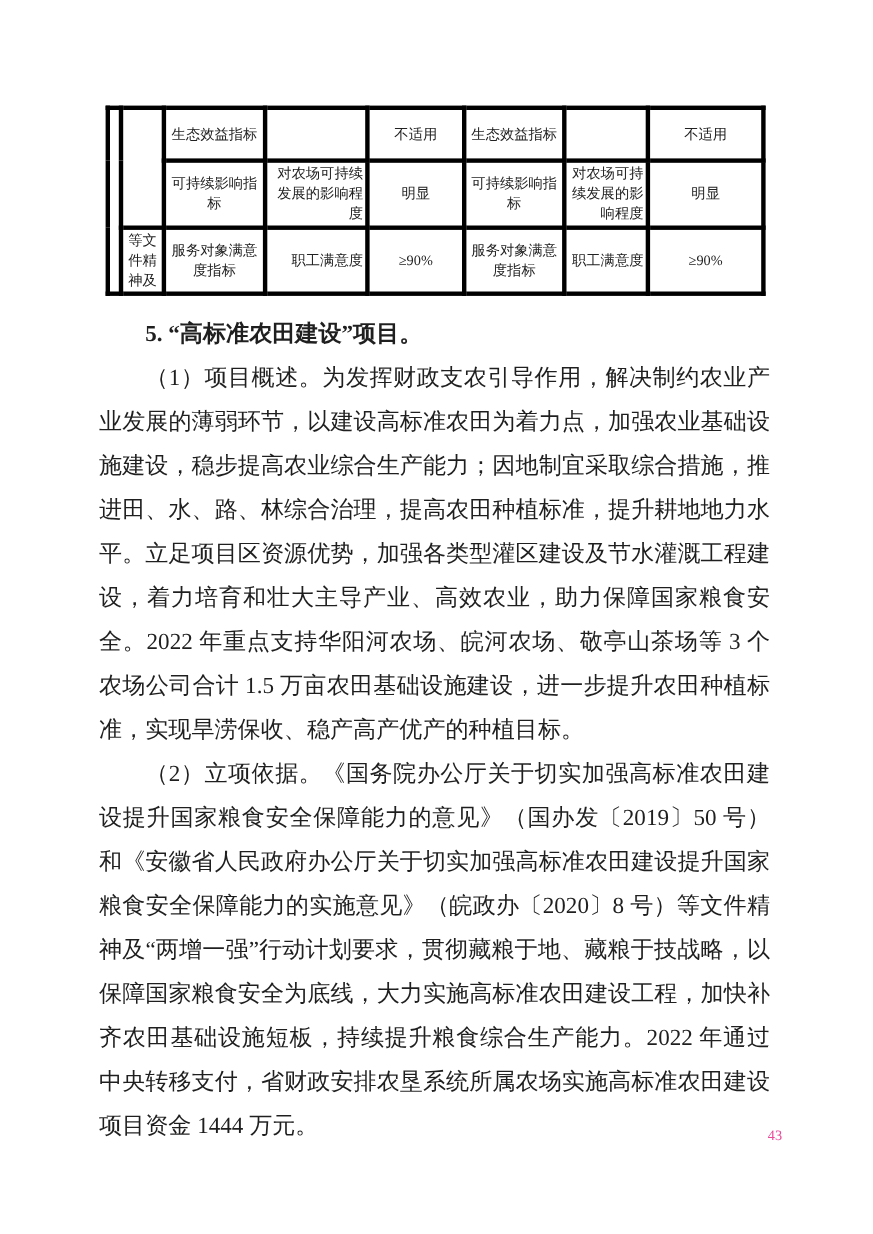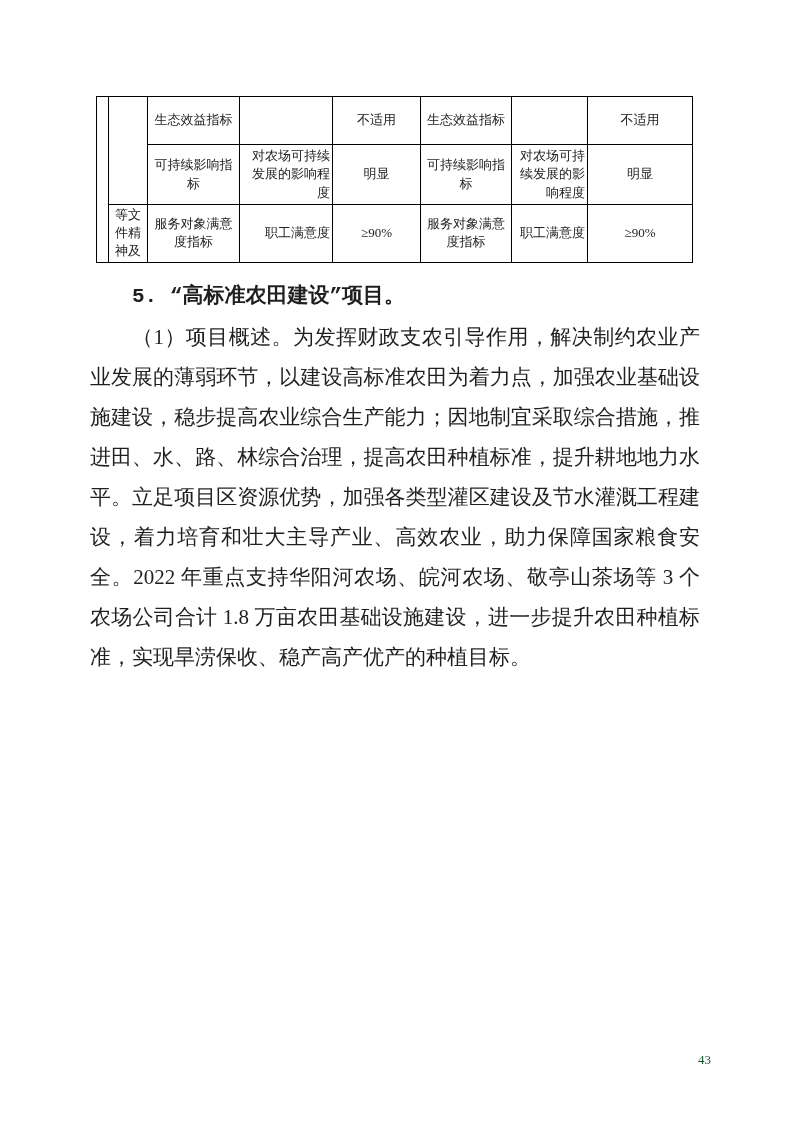--- a/index.html
+++ b/index.html
@@ -14,57 +14,56 @@
   }
   
   table.doc-table{
     border-collapse:collapse;
     table-layout:fixed;
     margin:96px 0 0 96px;
     font-size:13px;
     color:#222;
   }
   table.doc-table td{
-    border:1px solid #000000;
+    border:4px solid #000000;
     text-align:center;
     vertical-align:middle;
     padding:1px 2px;
     line-height:1.4;
     overflow:hidden;
   }
   table.doc-table td.left{text-align:right;}
   tr.r1{height:48px;}
   tr.r2{height:60px;}
   tr.r3{height:57px;}
   
   .content{
     margin:14px 94px 0 90px;
   }
   .heading{
     font-size:21px;
     font-weight:bold;
     line-height:40px;
     text-indent:2em;
     margin:0;
-    font-family:Liberation Mono, monospace;
   }
   .para{
     font-size:21px;
     line-height:40px;
     text-align:justify;
     text-justify:inter-ideograph;
     text-indent:2em;
     margin:0;
   }
   .page-number{
     position:absolute;
     left:698px;
-    top:1052px;
+    top:1024px;
     font-size:13px;
-    color:#14532d;
+    color:#ec4899;
   }
 </style>
 </head>
 <body>
 
 <div class="page">
 
   <table class="doc-table">
     <colgroup>
       <col style="width:12px">
@@ -102,18 +101,19 @@
       <td>≥90%</td>
       <td>服务对象满意度指标</td>
       <td class="left">职工满意度</td>
       <td>≥90%</td>
     </tr>
   </tbody>
     </table>
 
   <div class="content">
     <h3 class="heading">5. “高标准农田建设”项目。</h3>
-    <p class="para">（1）项目概述。为发挥财政支农引导作用，解决制约农业产业发展的薄弱环节，以建设高标准农田为着力点，加强农业基础设施建设，稳步提高农业综合生产能力；因地制宜采取综合措施，推进田、水、路、林综合治理，提高农田种植标准，提升耕地地力水平。立足项目区资源优势，加强各类型灌区建设及节水灌溉工程建设，着力培育和壮大主导产业、高效农业，助力保障国家粮食安全。2022 年重点支持华阳河农场、皖河农场、敬亭山茶场等 3 个农场公司合计 1.8 万亩农田基础设施建设，进一步提升农田种植标准，实现旱涝保收、稳产高产优产的种植目标。</p>
+    <p class="para">（1）项目概述。为发挥财政支农引导作用，解决制约农业产业发展的薄弱环节，以建设高标准农田为着力点，加强农业基础设施建设，稳步提高农业综合生产能力；因地制宜采取综合措施，推进田、水、路、林综合治理，提高农田种植标准，提升耕地地力水平。立足项目区资源优势，加强各类型灌区建设及节水灌溉工程建设，着力培育和壮大主导产业、高效农业，助力保障国家粮食安全。2022 年重点支持华阳河农场、皖河农场、敬亭山茶场等 3 个农场公司合计 1.5 万亩农田基础设施建设，进一步提升农田种植标准，实现旱涝保收、稳产高产优产的种植目标。</p>
+    <p class="para">（2）立项依据。《国务院办公厅关于切实加强高标准农田建设提升国家粮食安全保障能力的意见》（国办发〔2019〕50 号）和《安徽省人民政府办公厅关于切实加强高标准农田建设提升国家粮食安全保障能力的实施意见》（皖政办〔2020〕8 号）等文件精神及“两增一强”行动计划要求，贯彻藏粮于地、藏粮于技战略，以保障国家粮食安全为底线，大力实施高标准农田建设工程，加快补齐农田基础设施短板，持续提升粮食综合生产能力。2022 年通过中央转移支付，省财政安排农垦系统所属农场实施高标准农田建设项目资金 1444 万元。</p>
   </div>
 
   <div class="page-number">43</div>
 
 </div>
 
 </body></html>

